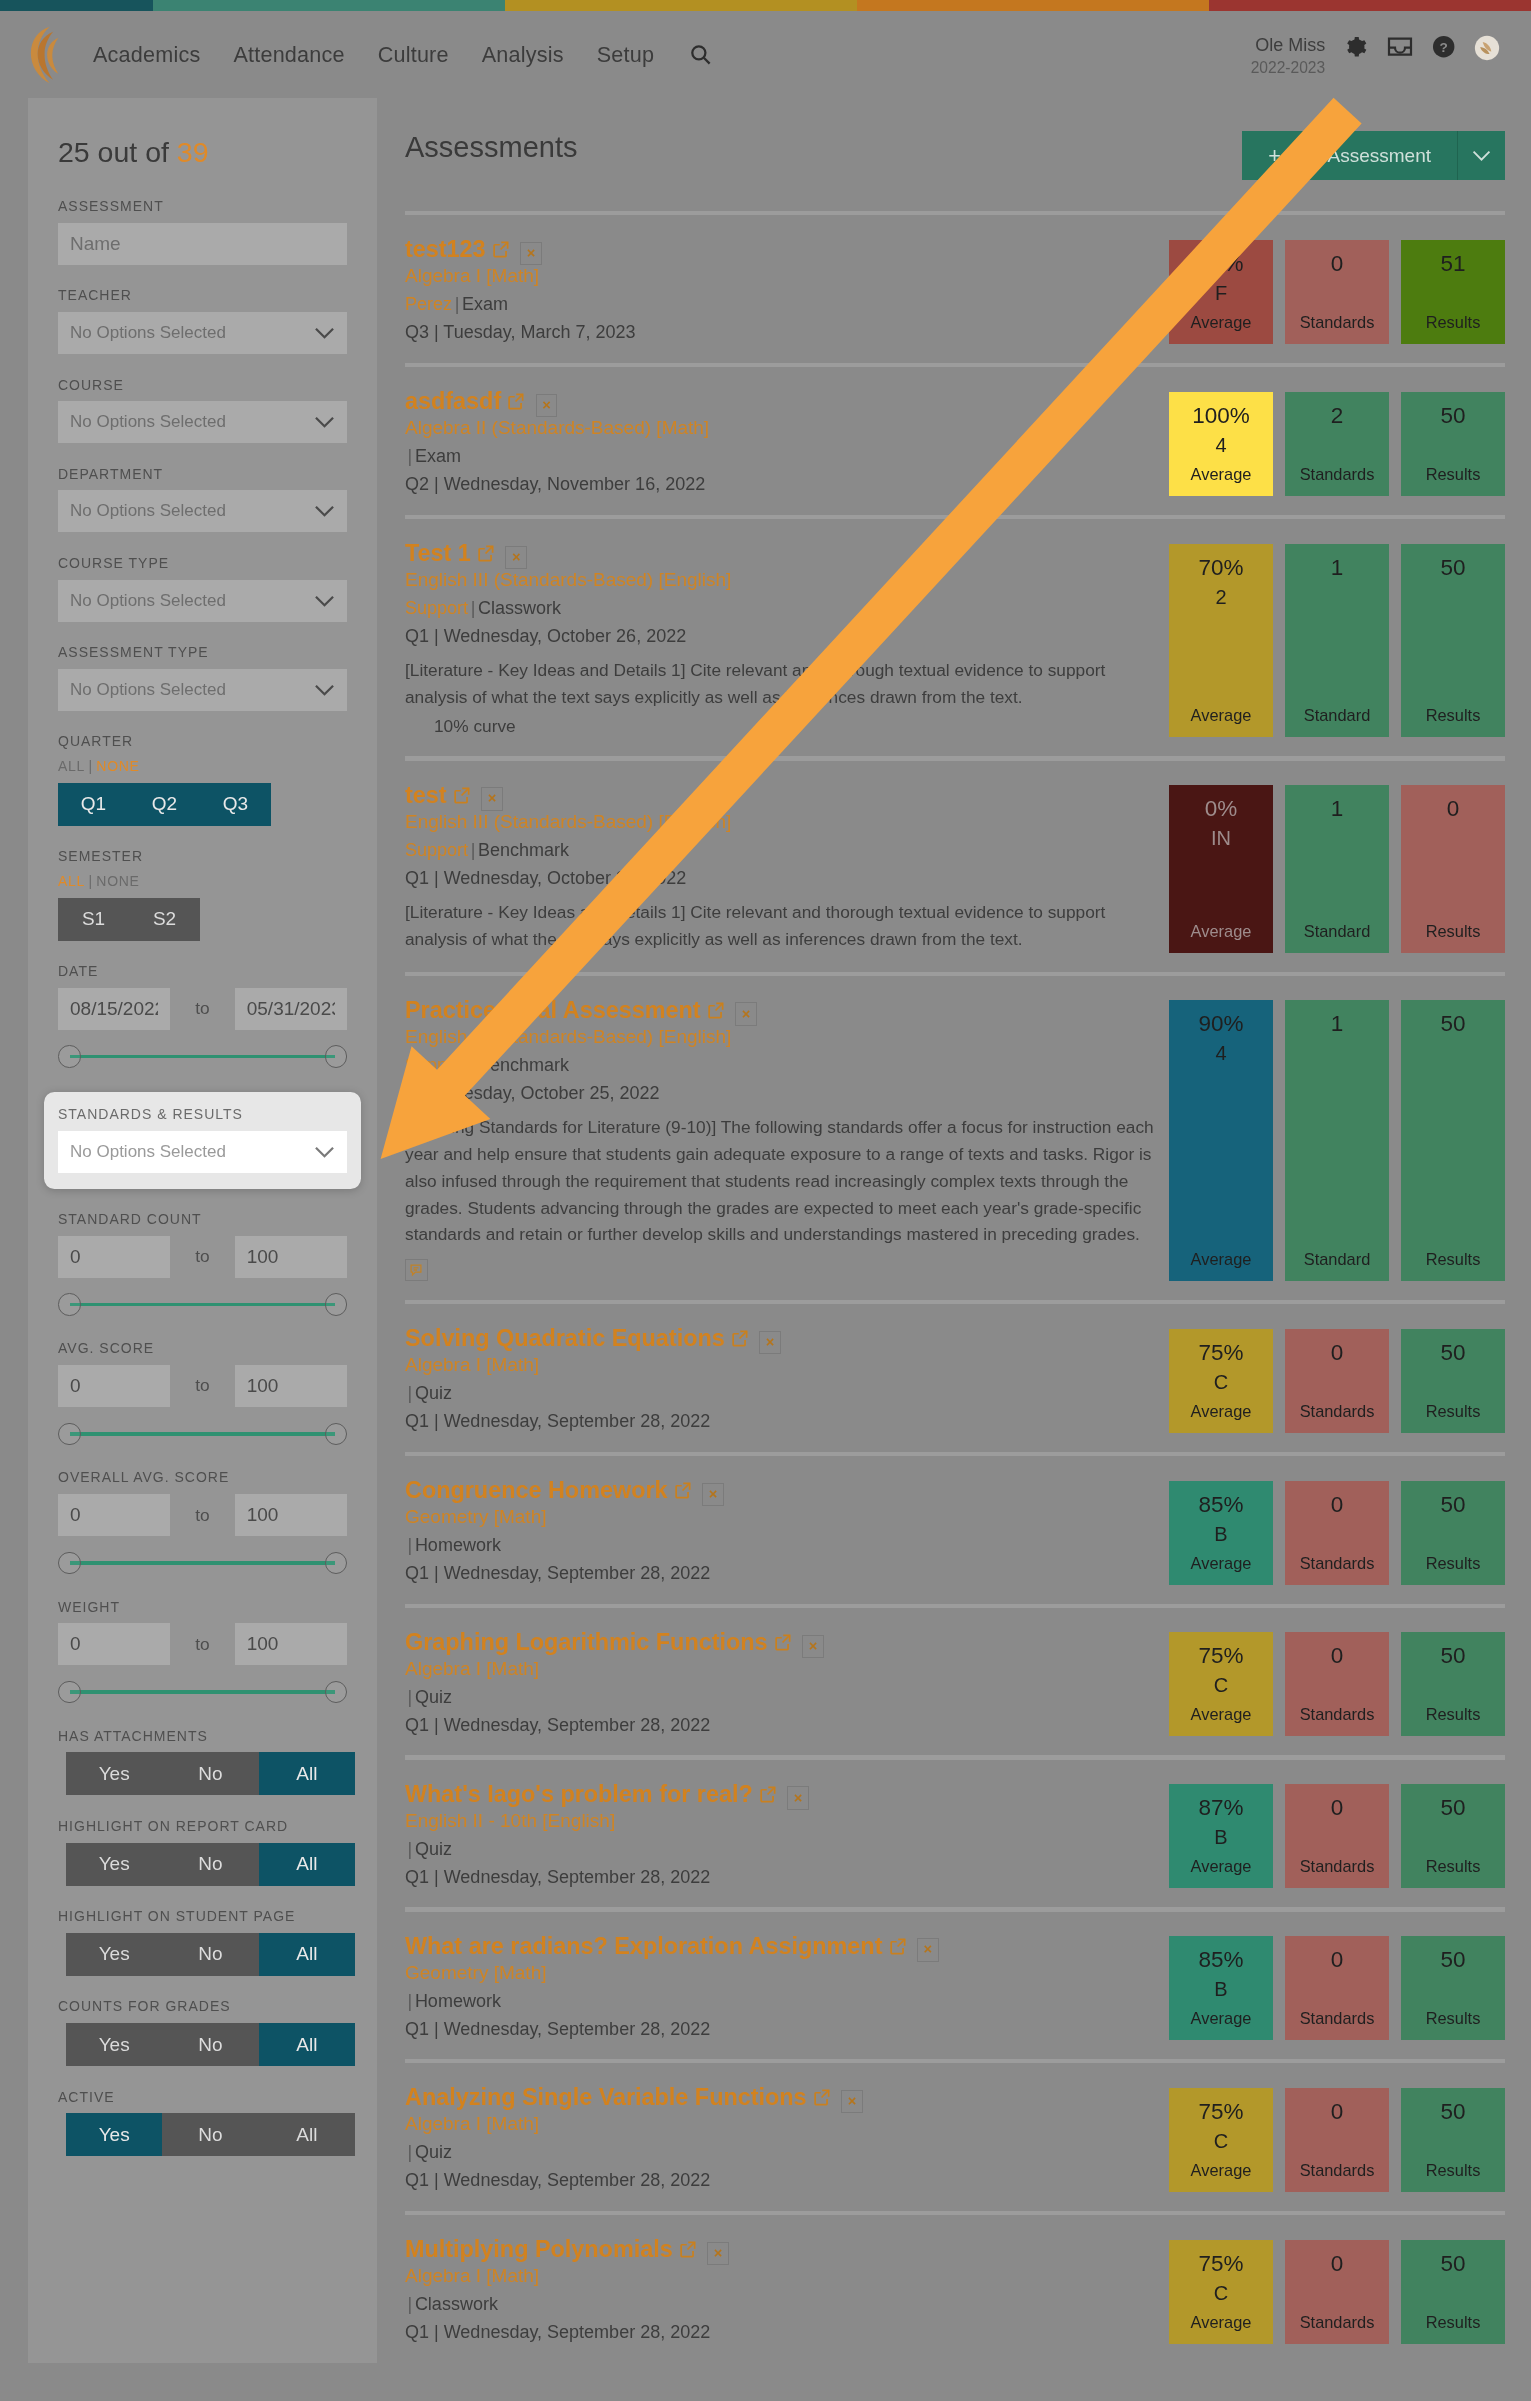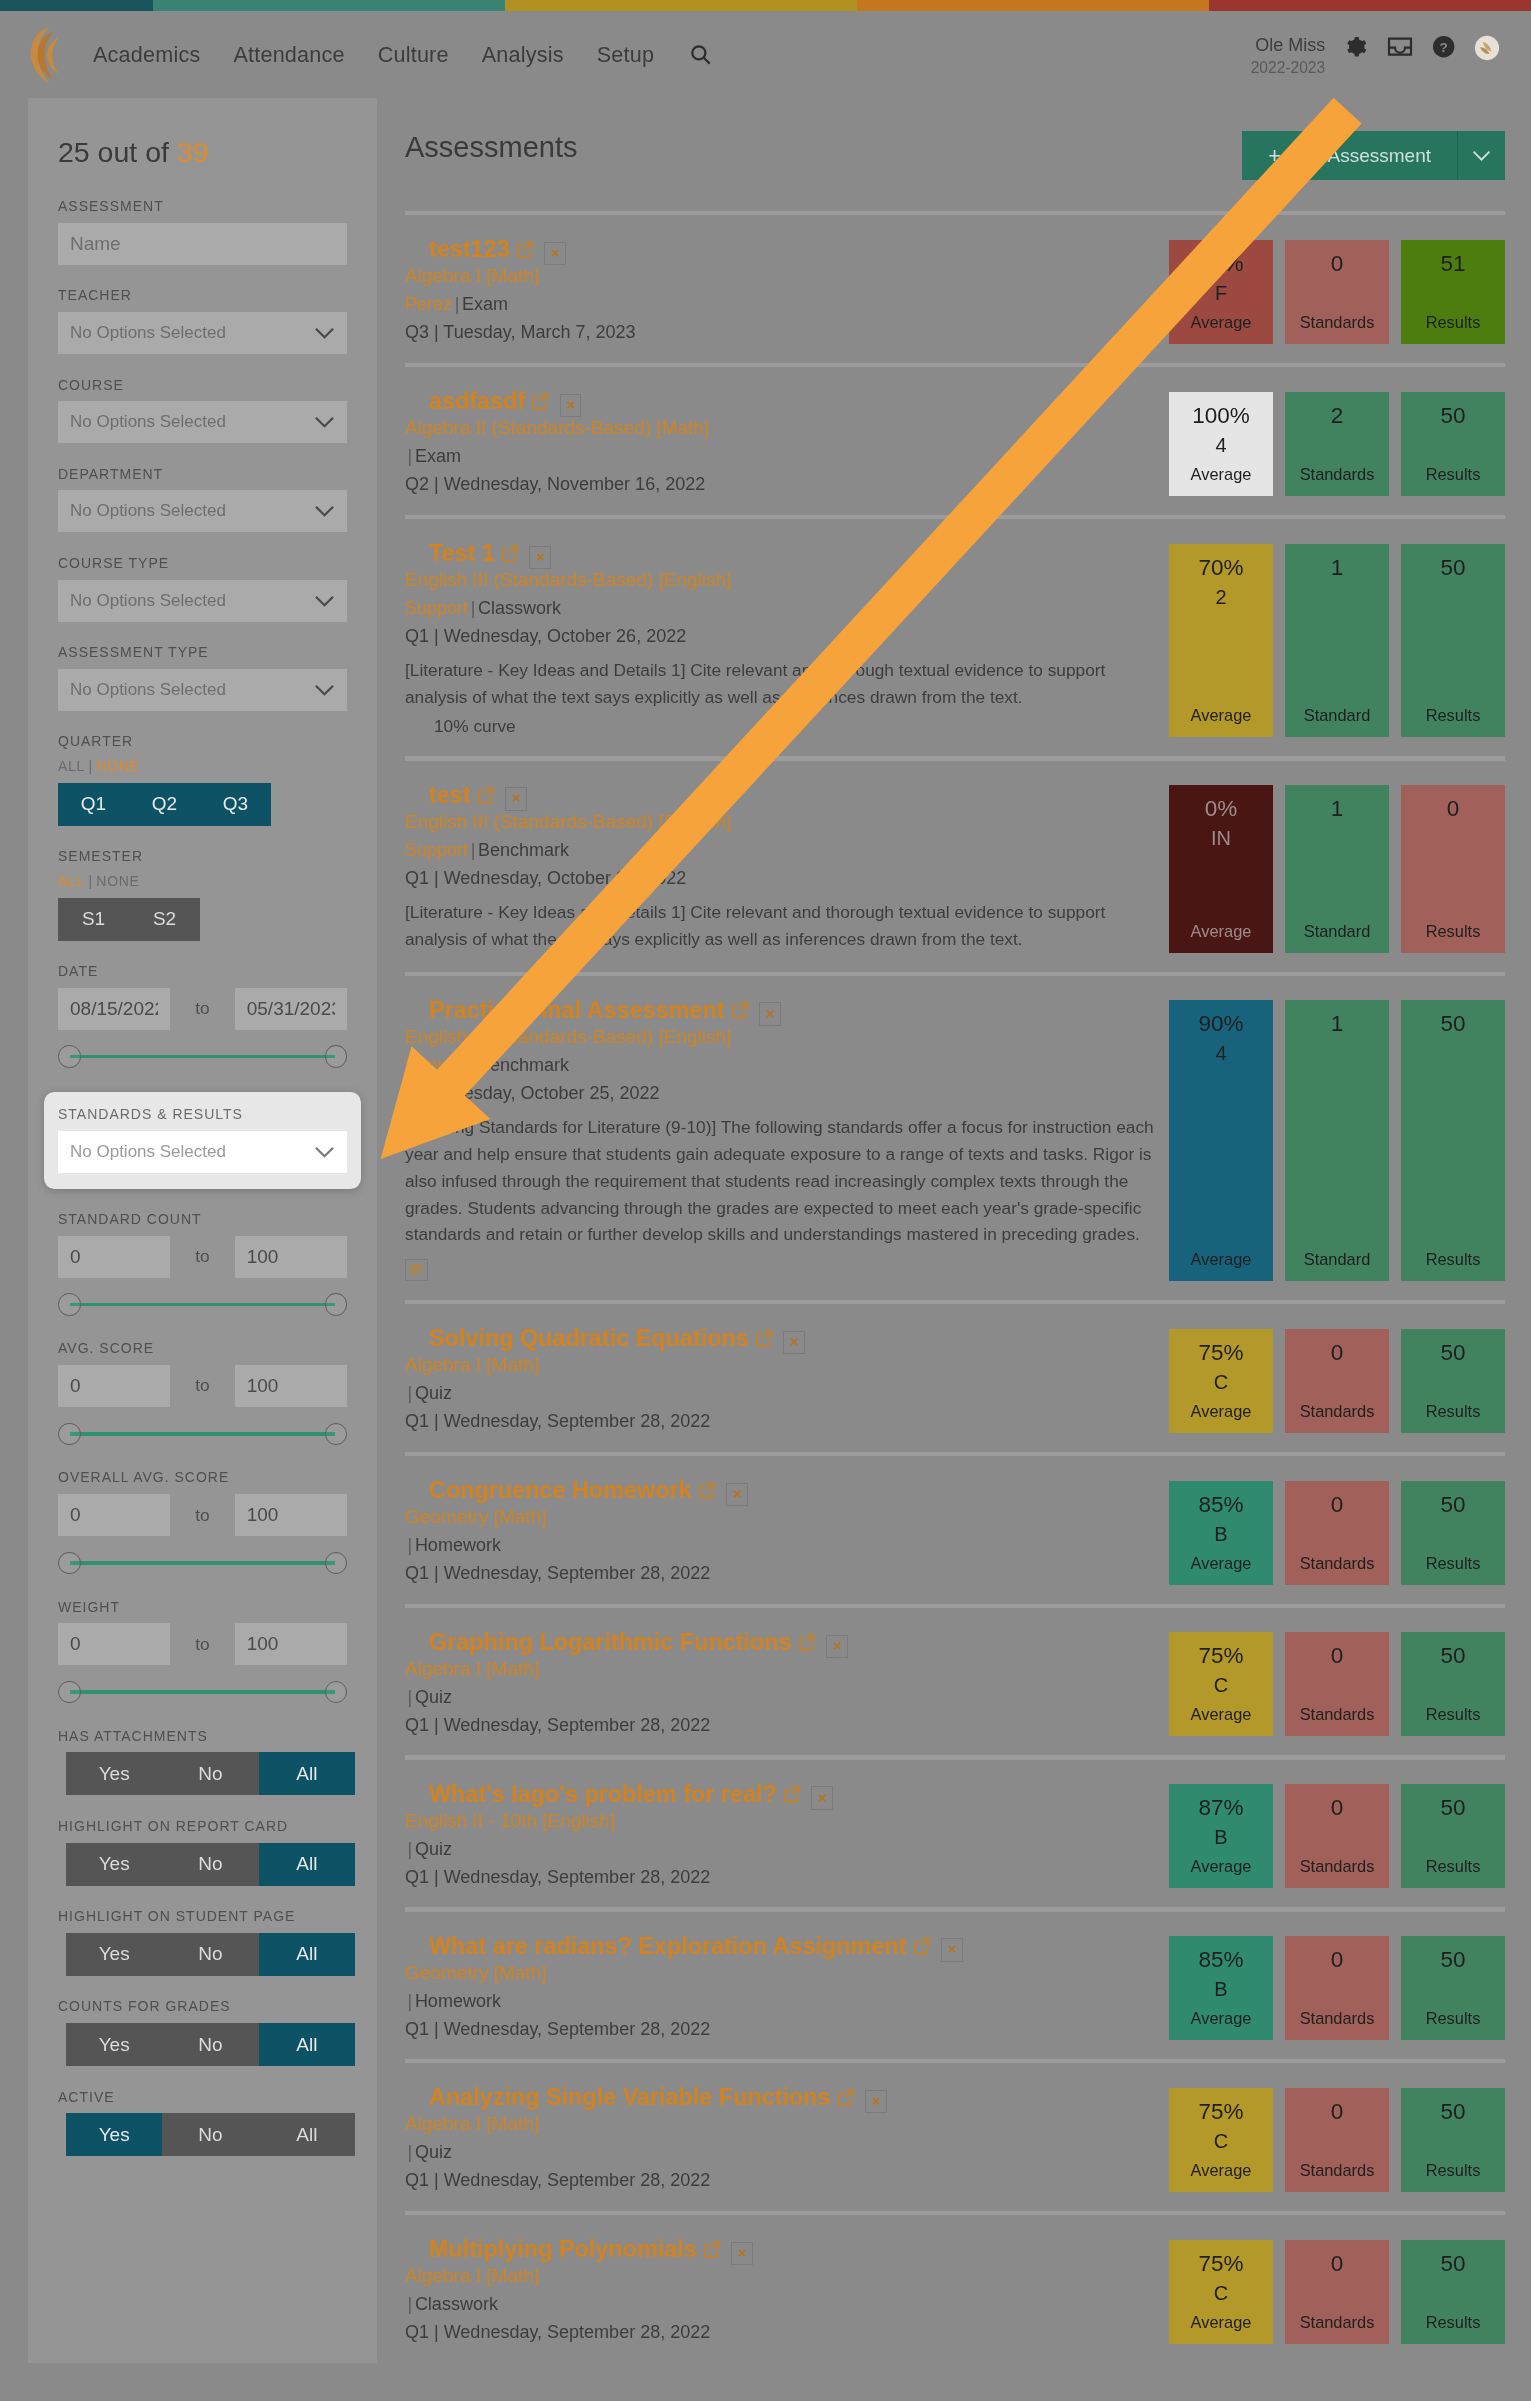--- a/index.html
+++ b/index.html
@@ -127,21 +127,21 @@
     display: flex; align-items: center; justify-content: center;
     border-left: 0.9px solid #1f6450; color: #cfe0da; cursor: pointer;
   }
 
   .divider { height: 4.3px; background: #9c9c9c; margin: 31px 0 0 0; }
 
   .arow { display: flex; padding: 21px 0 19px 0; gap: 14px; }
   .arow-left { flex: 1 1 auto; min-width: 0; }
   .a-title {
     font-size: 23.4px; color: #d2821f; font-weight: 700; display: inline-flex;
-    align-items: center; gap: 5.2px; cursor: pointer; margin-left: 24px;
+    align-items: center; gap: 5.2px; cursor: pointer;
   }
   .ext-icon { display: inline-flex; }
   .x-btn {
     display: inline-flex; align-items: center; justify-content: center;
     width: 21.6px; height: 23.4px; border: 0.9px solid #7b7b7b;
     color: #b5751c; font-size: 14.7px; font-weight: 700; margin-left: 10.4px;
     vertical-align: middle; cursor: pointer; line-height: 1;
   }
   .a-course { font-size: 19px; color: #cf8424; margin-top: 0; cursor: pointer; }
   .a-meta { font-size: 18px; color: #3d3d3d; margin-top: 7px; }
@@ -528,21 +528,21 @@
                       <path d="M21 3l-9 9"></path>
                       <path d="M19 14v6a1 1 0 01-1 1H5a1 1 0 01-1-1V7a1 1 0 011-1h6"></path>
                     </svg>
                   </span>
                 </span><span class="x-btn">×</span></div>
               <div class="a-course">Algebra II (Standards-Based) [Math]</div>
               <div class="a-meta"><span class="teacher"></span><span class="bar">|</span><span>Exam</span></div>
               <div class="a-date">Q2 | Wednesday, November 16, 2022</div>
             </div>
             <div class="badges">
-              <div class="badge" style="background: #e5e5e5; margin-left: 33px;">
+              <div class="badge" style="background: #fde047; margin-left: 33px;">
                 <div style="display: flex; flex-direction: column; align-items: center;">
                   <div class="bv">100%</div>
                   <div class="bsub">4</div>
                 </div>
                 <div class="blabel">Average</div>
               </div>
               <div class="badge" style="background: rgb(65, 131, 95);">
                 <div style="display: flex; flex-direction: column; align-items: center;">
                   <div class="bv">2</div>
                 </div>

